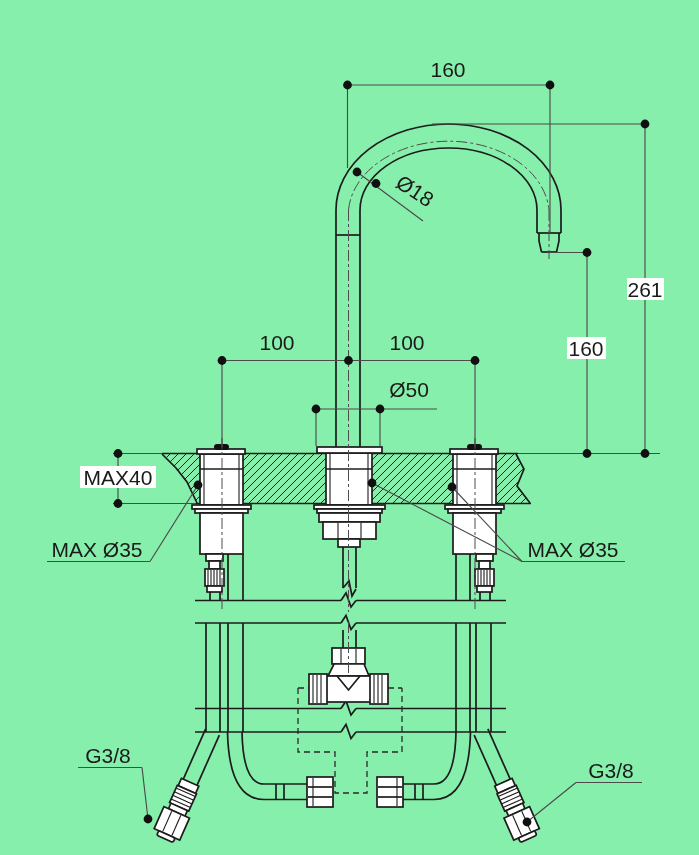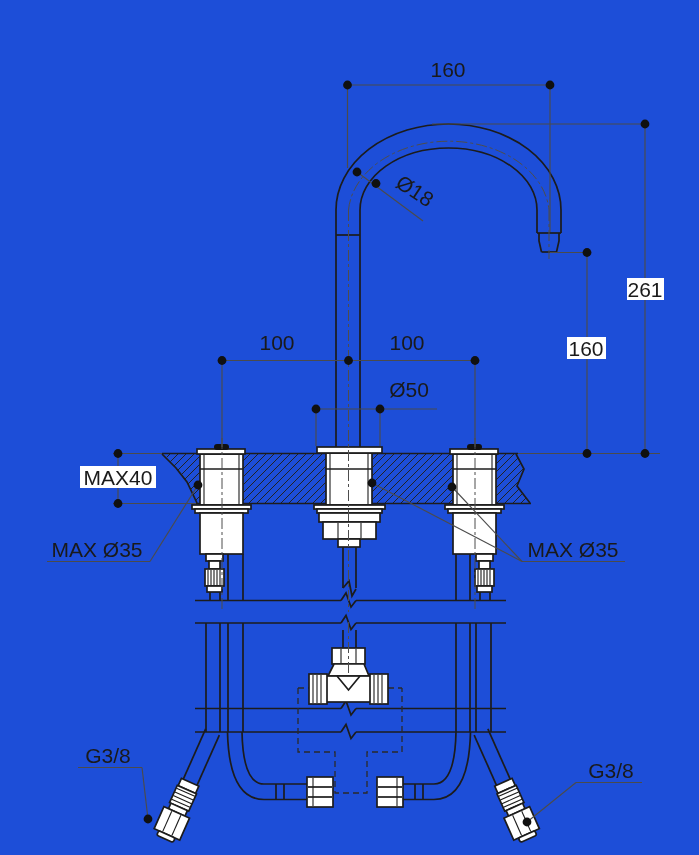--- a/index.html
+++ b/index.html
@@ -1,16 +1,16 @@
 <!DOCTYPE html>
 <html><head>
 <meta charset="utf-8">
 <style>
   html,body{margin:0;padding:0;background:#fff;}
-  .page{width:699px;height:855px;position:relative;background:#1d4ed8;overflow:hidden;}
+  .page{width:699px;height:855px;position:relative;background:#86efac;overflow:hidden;}
   svg{display:block;}
   text{font-family:"Liberation Sans","DejaVu Sans",sans-serif;fill:#1a1a1a;}
   .dimtxt{font-size:21px;}
   .part{stroke:#1c1c1c;stroke-width:1.7;fill:none;}
   .partf{stroke:#1c1c1c;stroke-width:1.7;fill:#fff;}
   .thin{stroke:#1c1c1c;stroke-width:1.1;fill:none;}
   .dim{stroke:#4b4b4b;stroke-width:1.15;fill:none;}
   .cl{stroke:#4d4d4d;stroke-width:1;fill:none;stroke-dasharray:11 3 3 3;}
   .dash{stroke:#2a2a2a;stroke-width:1.3;fill:none;stroke-dasharray:6 4;}
   .dot{fill:#101010;stroke:none;}

